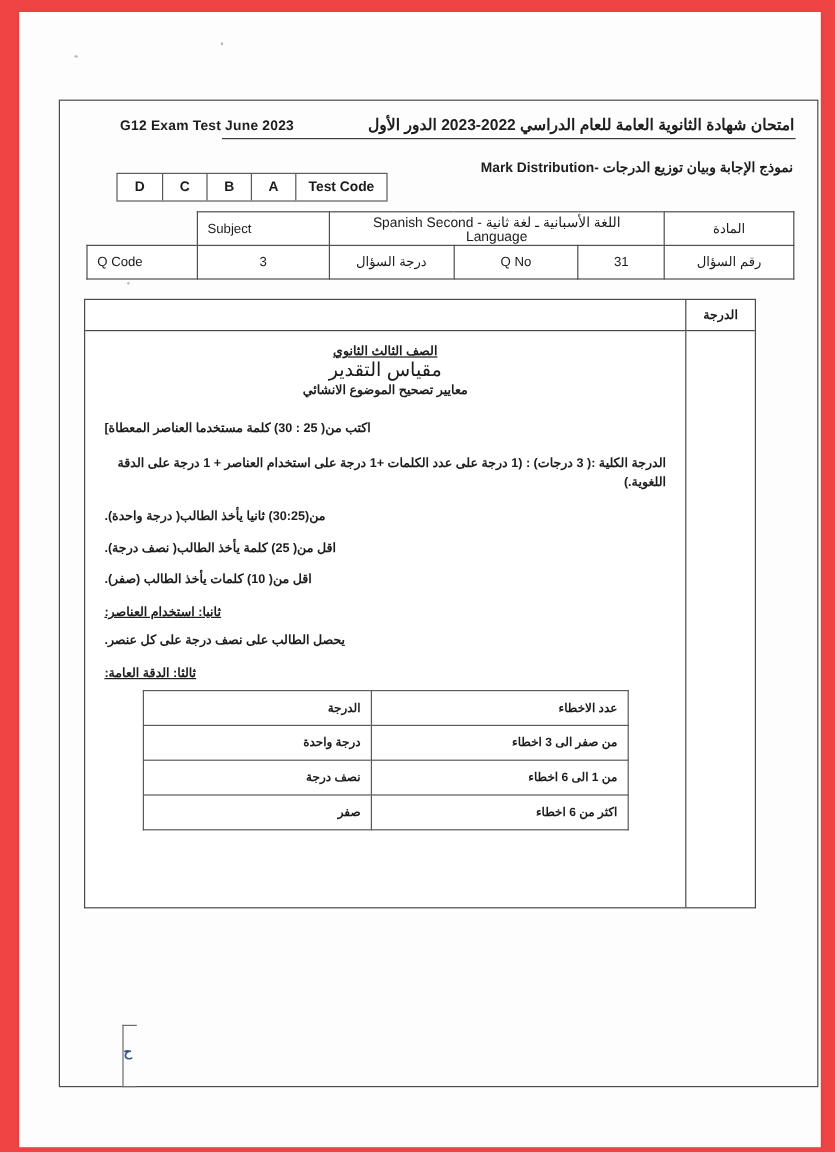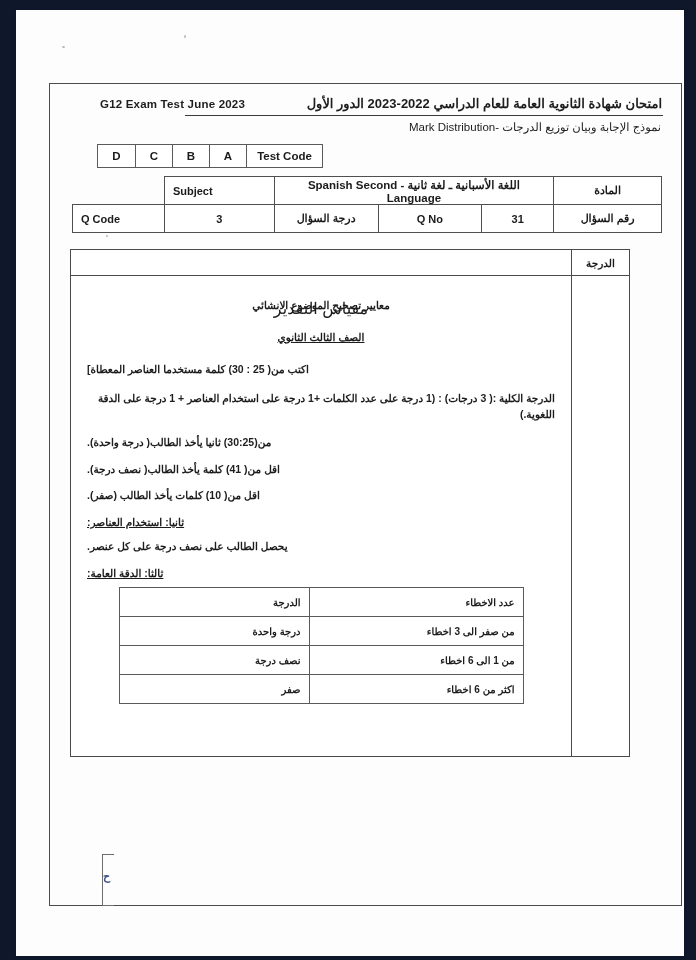--- a/index.html
+++ b/index.html
@@ -6,21 +6,21 @@
   html, body {
     margin: 0; padding: 0;
     width: 696px; height: 960px;
     background: #e9e9e9;
     font-family: "Liberation Sans", sans-serif;
   }
   #scan {
     position: absolute;
     left: 0; top: 0;
     width: 696px; height: 960px;
-    background: #0f172a;
+    background: #ef4444;
     overflow: hidden;
   }
   
   #paper {
     position: absolute;
     left: 16px; top: 10px;
     width: 668px; height: 946px;
     background: #fdfdfd;
     box-shadow: 0 0 3px rgba(0,0,0,0.10);
   }
@@ -51,22 +51,22 @@
     direction: rtl; unicode-bidi: embed;
   }
   .hdr-rule {
     position: absolute;
     left: 135px; top: 31px;
     width: 478px; height: 0;
     border-top: 1.4px solid #3a3a3a;
   }
   .hdr-sub {
     position: absolute;
-    right: 20px; top: 36px;
-    font-size: 11.5px; font-weight: normal; color: #1d1d1d;
+    right: 20px; top: 48px;
+    font-size: 11.5px; font-weight: bold; color: #1d1d1d;
     direction: rtl; unicode-bidi: embed;
   }
 
   
   .testcode {
     position: absolute;
     left: 47px; top: 60px;
     display: flex;
     direction: rtl;
     border: 1.2px solid #5a5a5a;
@@ -87,21 +87,21 @@
     position: absolute;
     left: 22px; top: 92px;
     width: 590px;
     border-collapse: collapse;
     direction: rtl;
   }
   .info td {
     border: 1.2px solid #4f4f4f;
     height: 28px;
     font-size: 11px;
-    font-weight: bold;
+    font-weight: normal;
     color: #1b1b1b;
     text-align: center;
     padding: 0 18px;
     background: #fff;
   }
   .info td.ar-right { text-align: center; width: 108px; }
   .info td.en-left  { direction: ltr; text-align: left; padding-left: 8px; width: 92px; }
   .info td.subject-val { font-size: 11.5px; }
 
   
@@ -247,32 +247,32 @@
 
         <div class="head">
           <div class="grade-col">الدرجة</div>
           <div class="scale-col">مقياس التقدير</div>
         </div>
 
         <div class="body">
           <div class="grade-col"></div>
           <div class="scale-col">
 
+            <p class="line center u" style="margin-bottom:16px;">الصف الثالث الثانوي</p>
+
             <p class="line center" style="margin-top:12px;margin-bottom:16px;">معايير تصحيح الموضوع الانشائي</p>
 
-            <p class="line center u" style="margin-bottom:16px;">الصف الثالث الثانوي</p>
-
             <p class="line right" style="margin-bottom:14px;">اكتب من( 25 : 30) كلمة مستخدما العناصر المعطاة]</p>
 
             <p class="line wrap">الدرجة الكلية :( 3 درجات) : (1 درجة على عدد الكلمات +1 درجة على استخدام العناصر + 1 درجة على الدقة اللغوية.)</p>
 
 
             <p class="line right">من(30:25) ثانيا يأخذ الطالب( درجة واحدة).</p>
 
-            <p class="line right">اقل من( 41) كلمة يأخذ الطالب( نصف درجة).</p>
+            <p class="line right">اقل من( 25) كلمة يأخذ الطالب( نصف درجة).</p>
 
             <p class="line right">اقل من( 10) كلمات يأخذ الطالب (صفر).</p>
 
             <p class="line right u tight">ثانيا: استخدام العناصر:</p>
 
             <p class="line right">يحصل الطالب على نصف درجة على كل عنصر.</p>
 
             <p class="line right u" style="margin-bottom:4px;">ثالثا: الدقة العامة:</p>
 
             <table class="errtab">

